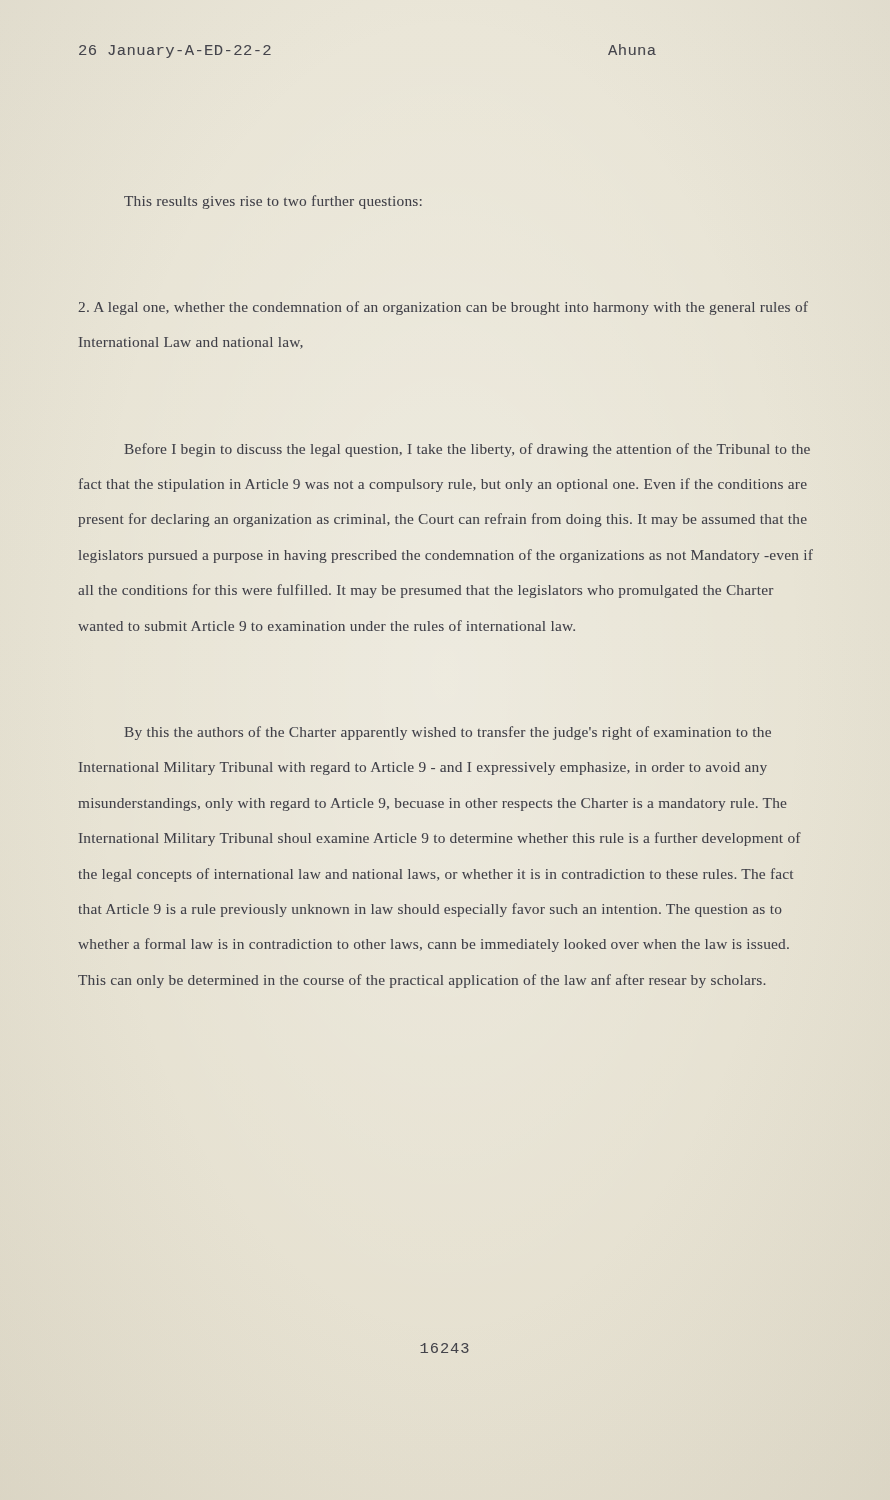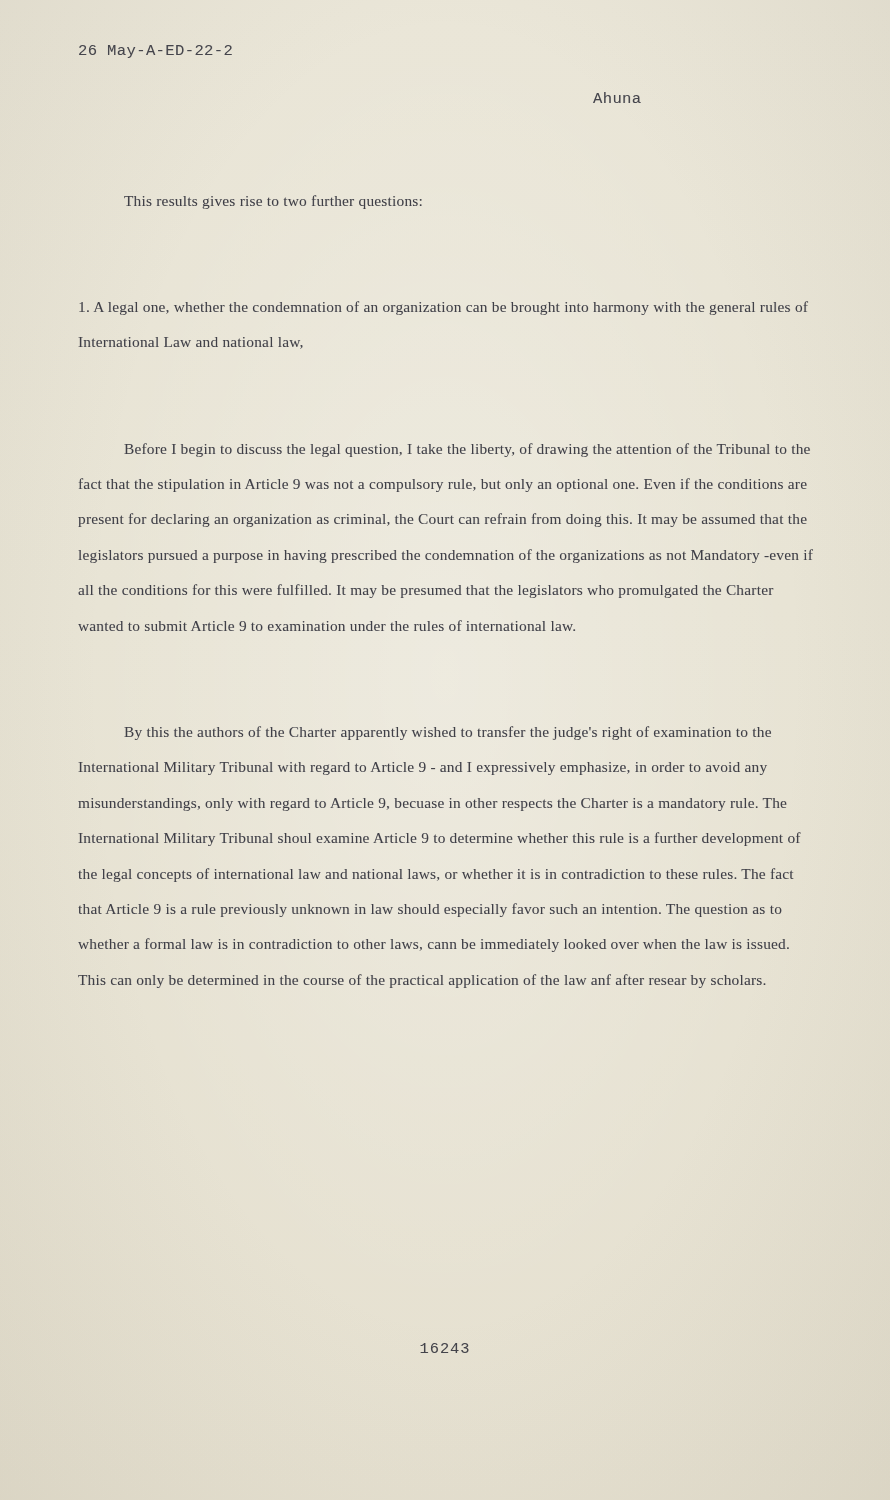--- a/index.html
+++ b/index.html
@@ -39,26 +39,25 @@
     align-items: baseline;
   }
   .doc-id {
     font-size: 15.5px;
     letter-spacing: 0.4px;
     color: #45454c;
     white-space: pre;
   }
   .header-name {
     position: absolute;
-    left: 515px;
+    left: 530px;
     top: 0;
     font-size: 15.5px;
     letter-spacing: 0.4px;
     color: #45454c;
-    margin-top: 48px;
   }
   .body-text {
     position: absolute;
     top: 112px;
     left: 78px;
     width: 740px;
     font-size: 15.3px;
     line-height: 35.4px;
     letter-spacing: 0.25px;
     color: #3f3f47;
@@ -89,27 +88,27 @@
     text-shadow: 0.35px 0.25px 0 rgba(60,58,70,0.20);
   }
 </style>
 </head>
 <body>
 
 <div class="page">
   <div class="sheet">
 
     <div class="header">
-      <span class="doc-id">26 May-A-ED-22-2</span>
+      <span class="doc-id">26 January-A-ED-22-2</span>
       <span class="header-name">Ahuna</span>
     </div>
 
     <div class="body-text">
       <p class="para"><span class="indent"></span><span>This results gives rise to two further questions:</span></p>
-      <p class="para"><span>1. A legal one, whether the condemnation of an organization can be brought into harmony with the general rules of International Law and national law,</span></p>
+      <p class="para"><span>2. A legal one, whether the condemnation of an organization can be brought into harmony with the general rules of International Law and national law,</span></p>
       <p class="para"><span class="indent"></span><span>Before I begin to discuss the legal question, I take the liberty, of drawing the attention of the Tribunal to the fact that the stipulation in Article 9 was not a compulsory rule, but only an optional one. Even if the conditions are present for declaring an organization as criminal, the Court can refrain from doing this. It may be assumed that the legislators pursued a purpose in having prescribed the condemnation of the organizations as not Mandatory -even if all the conditions for this were fulfilled. It may be presumed that the legislators who promulgated the Charter wanted to submit Article 9 to examination under the rules of international law.</span></p>
       <p class="para"><span class="indent"></span><span>By this the authors of the Charter apparently wished to transfer the judge's right of examination to the International Military Tribunal with regard to Article 9 - and I expressively emphasize, in order to avoid any misunderstandings, only with regard to Article 9, becuase in other respects the Charter is a mandatory rule. The International Military Tribunal shoul examine Article 9 to determine whether this rule is a further development of the legal concepts of international law and national laws, or whether it is in contradiction to these rules. The fact that Article 9 is a rule previously unknown in law should especially favor such an intention. The question as to whether a formal law is in contradiction to other laws, cann be immediately looked over when the law is issued. This can only be determined in the course of the practical application of the law anf after resear by scholars.</span></p>
       <p class="para"><span class="indent"></span></p>
     </div>
 
     <div class="page-number">16243</div>
 
   </div>
 </div>
 

